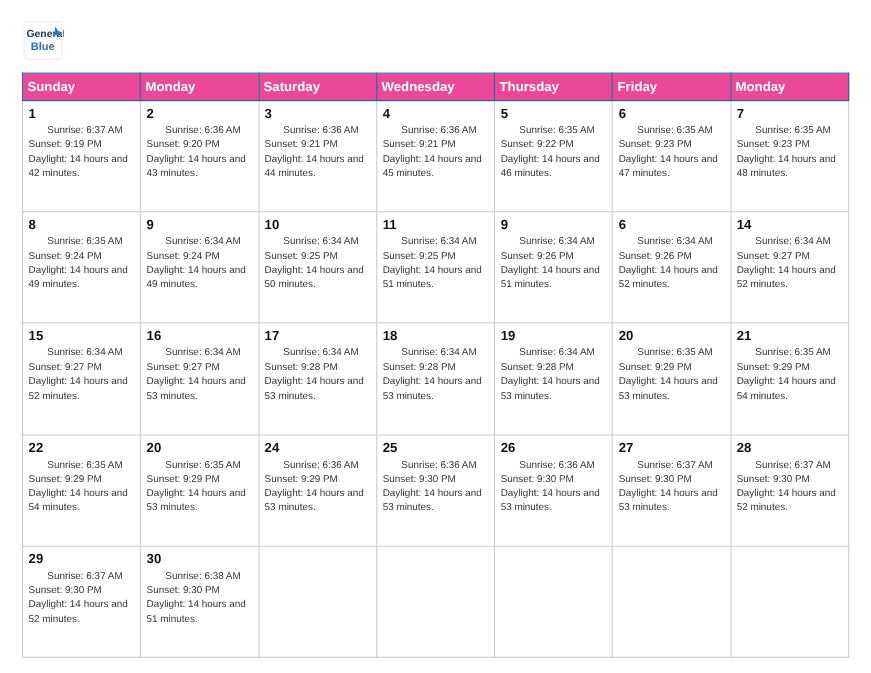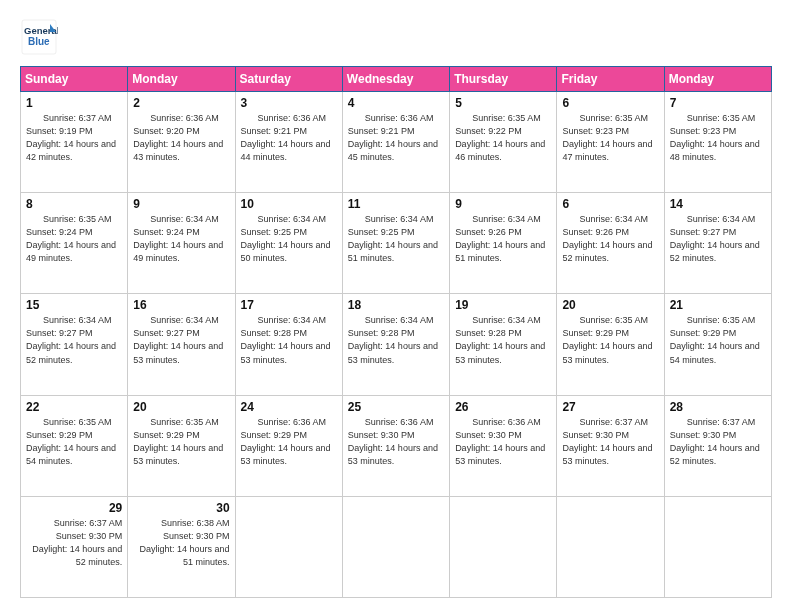--- a/index.html
+++ b/index.html
@@ -62,21 +62,20 @@
       border: 1px solid #ccc;
       vertical-align: top;
       padding: 4px 5px;
       font-size: 9.5px;
       color: #333;
       background: #fff;
       height: 78px;
     }
     .calendar tr:last-child td {
       height: 78px;
-      text-align: right;
     }
     .day-num {
       font-size: 12px;
       font-weight: bold;
       color: #111;
       display: block;
       margin-bottom: 2px;
     }
     .day-info {
       font-size: 9px;

